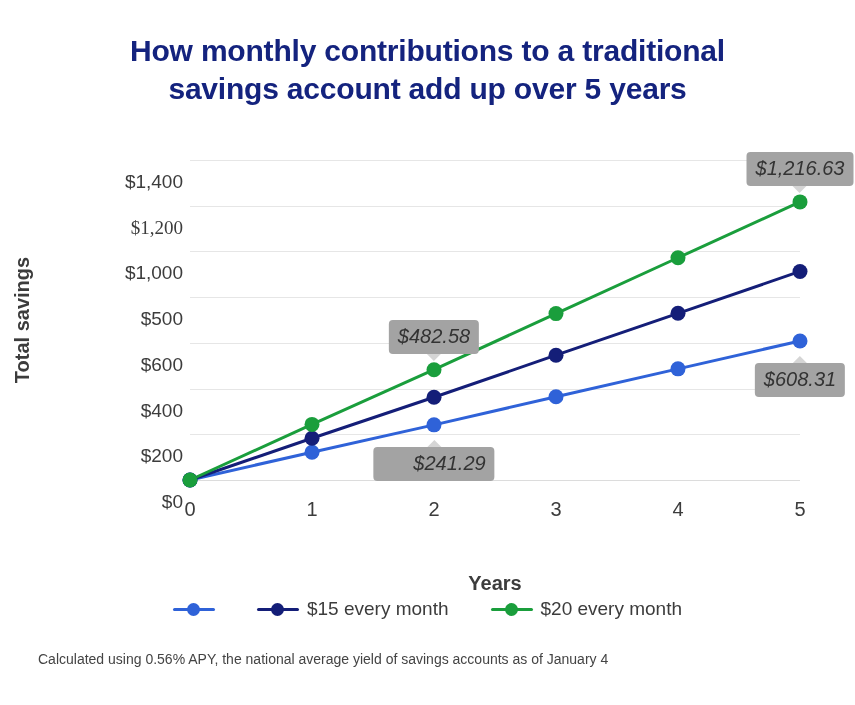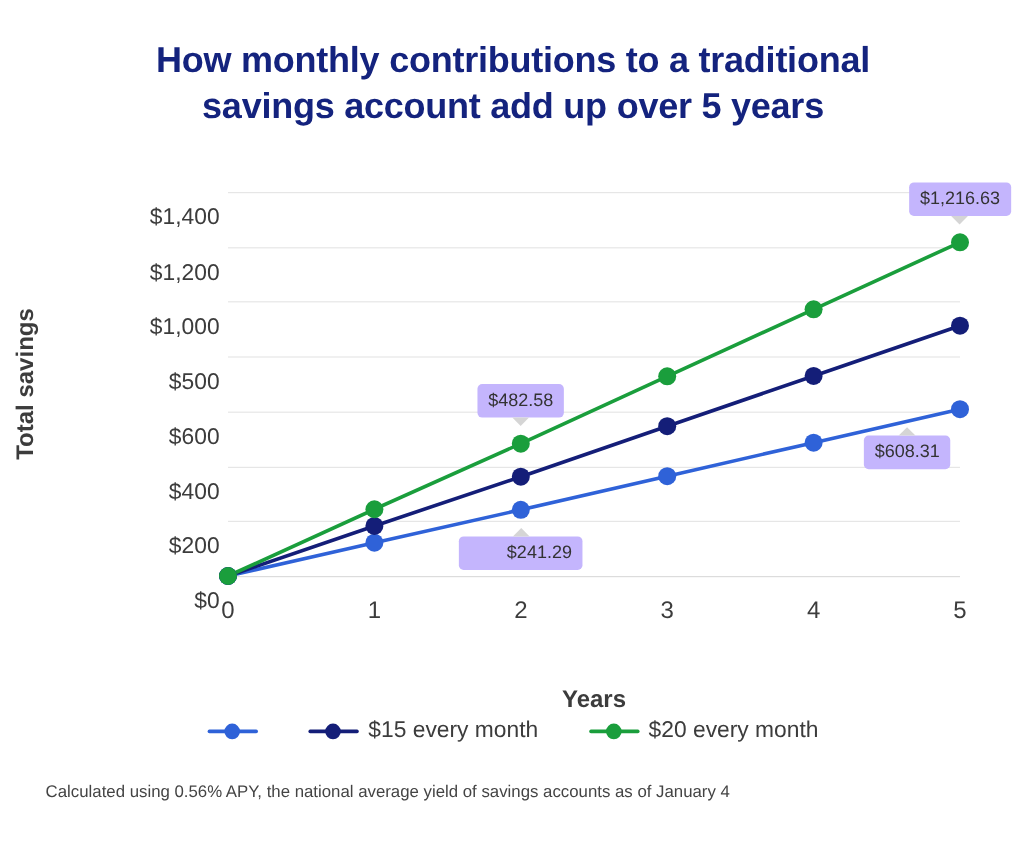--- a/index.html
+++ b/index.html
@@ -103,27 +103,28 @@
     left: 0;
     top: 0;
     width: 610px;
     height: 320px;
     overflow: visible;
   }
 
   
   .data-label {
     position: absolute;
-    background: #c4b5fd;
+    background: #a3a3a3;
     color: #333333;
-    font-size: 15px;
+    font-size: 20px;
     padding: 5px 9px 6px 9px;
     border-radius: 4px;
     white-space: nowrap;
     transform: translateX(-50%);
+    font-style: italic;
   }
   .data-label::after {
     content: "";
     position: absolute;
     left: 50%;
     margin-left: -7px;
     border-left: 7px solid transparent;
     border-right: 7px solid transparent;
   }
   .data-label.point-down::after {
@@ -201,21 +202,21 @@
 
   <div class="y-axis-title">Total savings</div>
 
   <div id="ytick-layer">
       <div class="ytick" style="top: 480px;">$0</div>
       <div class="ytick" style="top: 434.286px;">$200</div>
       <div class="ytick" style="top: 388.571px;">$400</div>
       <div class="ytick" style="top: 342.857px;">$600</div>
       <div class="ytick" style="top: 297.143px;">$500</div>
       <div class="ytick" style="top: 251.429px;">$1,000</div>
-      <div class="ytick" style="top: 205.714px;">$1,200</div>
+      <div class="ytick" style="top: 205.714px; font-family: Liberation Serif, serif;">$1,200</div>
       <div class="ytick" style="top: 160px;">$1,400</div>
     </div>
 
   <div class="plot-area">
     <div id="grid-layer">
         <div class="gridline baseline" style="top: 320px;"></div>
         <div class="gridline" style="top: 274.286px;"></div>
         <div class="gridline" style="top: 228.571px;"></div>
         <div class="gridline" style="top: 182.857px;"></div>
         <div class="gridline" style="top: 137.143px;"></div>
@@ -255,21 +256,21 @@
       <div class="xtick" style="left: 556px;">3</div>
       <div class="xtick" style="left: 678px;">4</div>
       <div class="xtick" style="left: 800px;">5</div>
     </div>
   <div class="x-axis-title">Years</div>
 
   <div id="label-layer">
       <div class="data-label point-down" style="left: 434px; top: 319.696px;">$482.58</div>
       <div class="data-label point-up" style="left: 434px; top: 446.848px; padding-left: 40px;">$241.29</div>
       <div class="data-label point-down" style="left: 800px; top: 151.913px;">$1,216.63</div>
-      <div class="data-label point-up" style="left: 756px; top: 362.958px;">$608.31</div>
+      <div class="data-label point-up" style="left: 800px; top: 362.958px;">$608.31</div>
     </div>
 
   <div class="legend" id="legend">
       <div class="legend-item">
         <span class="legend-marker">
           <span class="lm-line" style="background: rgb(47, 98, 216);"></span>
           <span class="lm-dot" style="background: rgb(47, 98, 216);"></span>
         </span>
       </div>
       <div class="legend-item">

